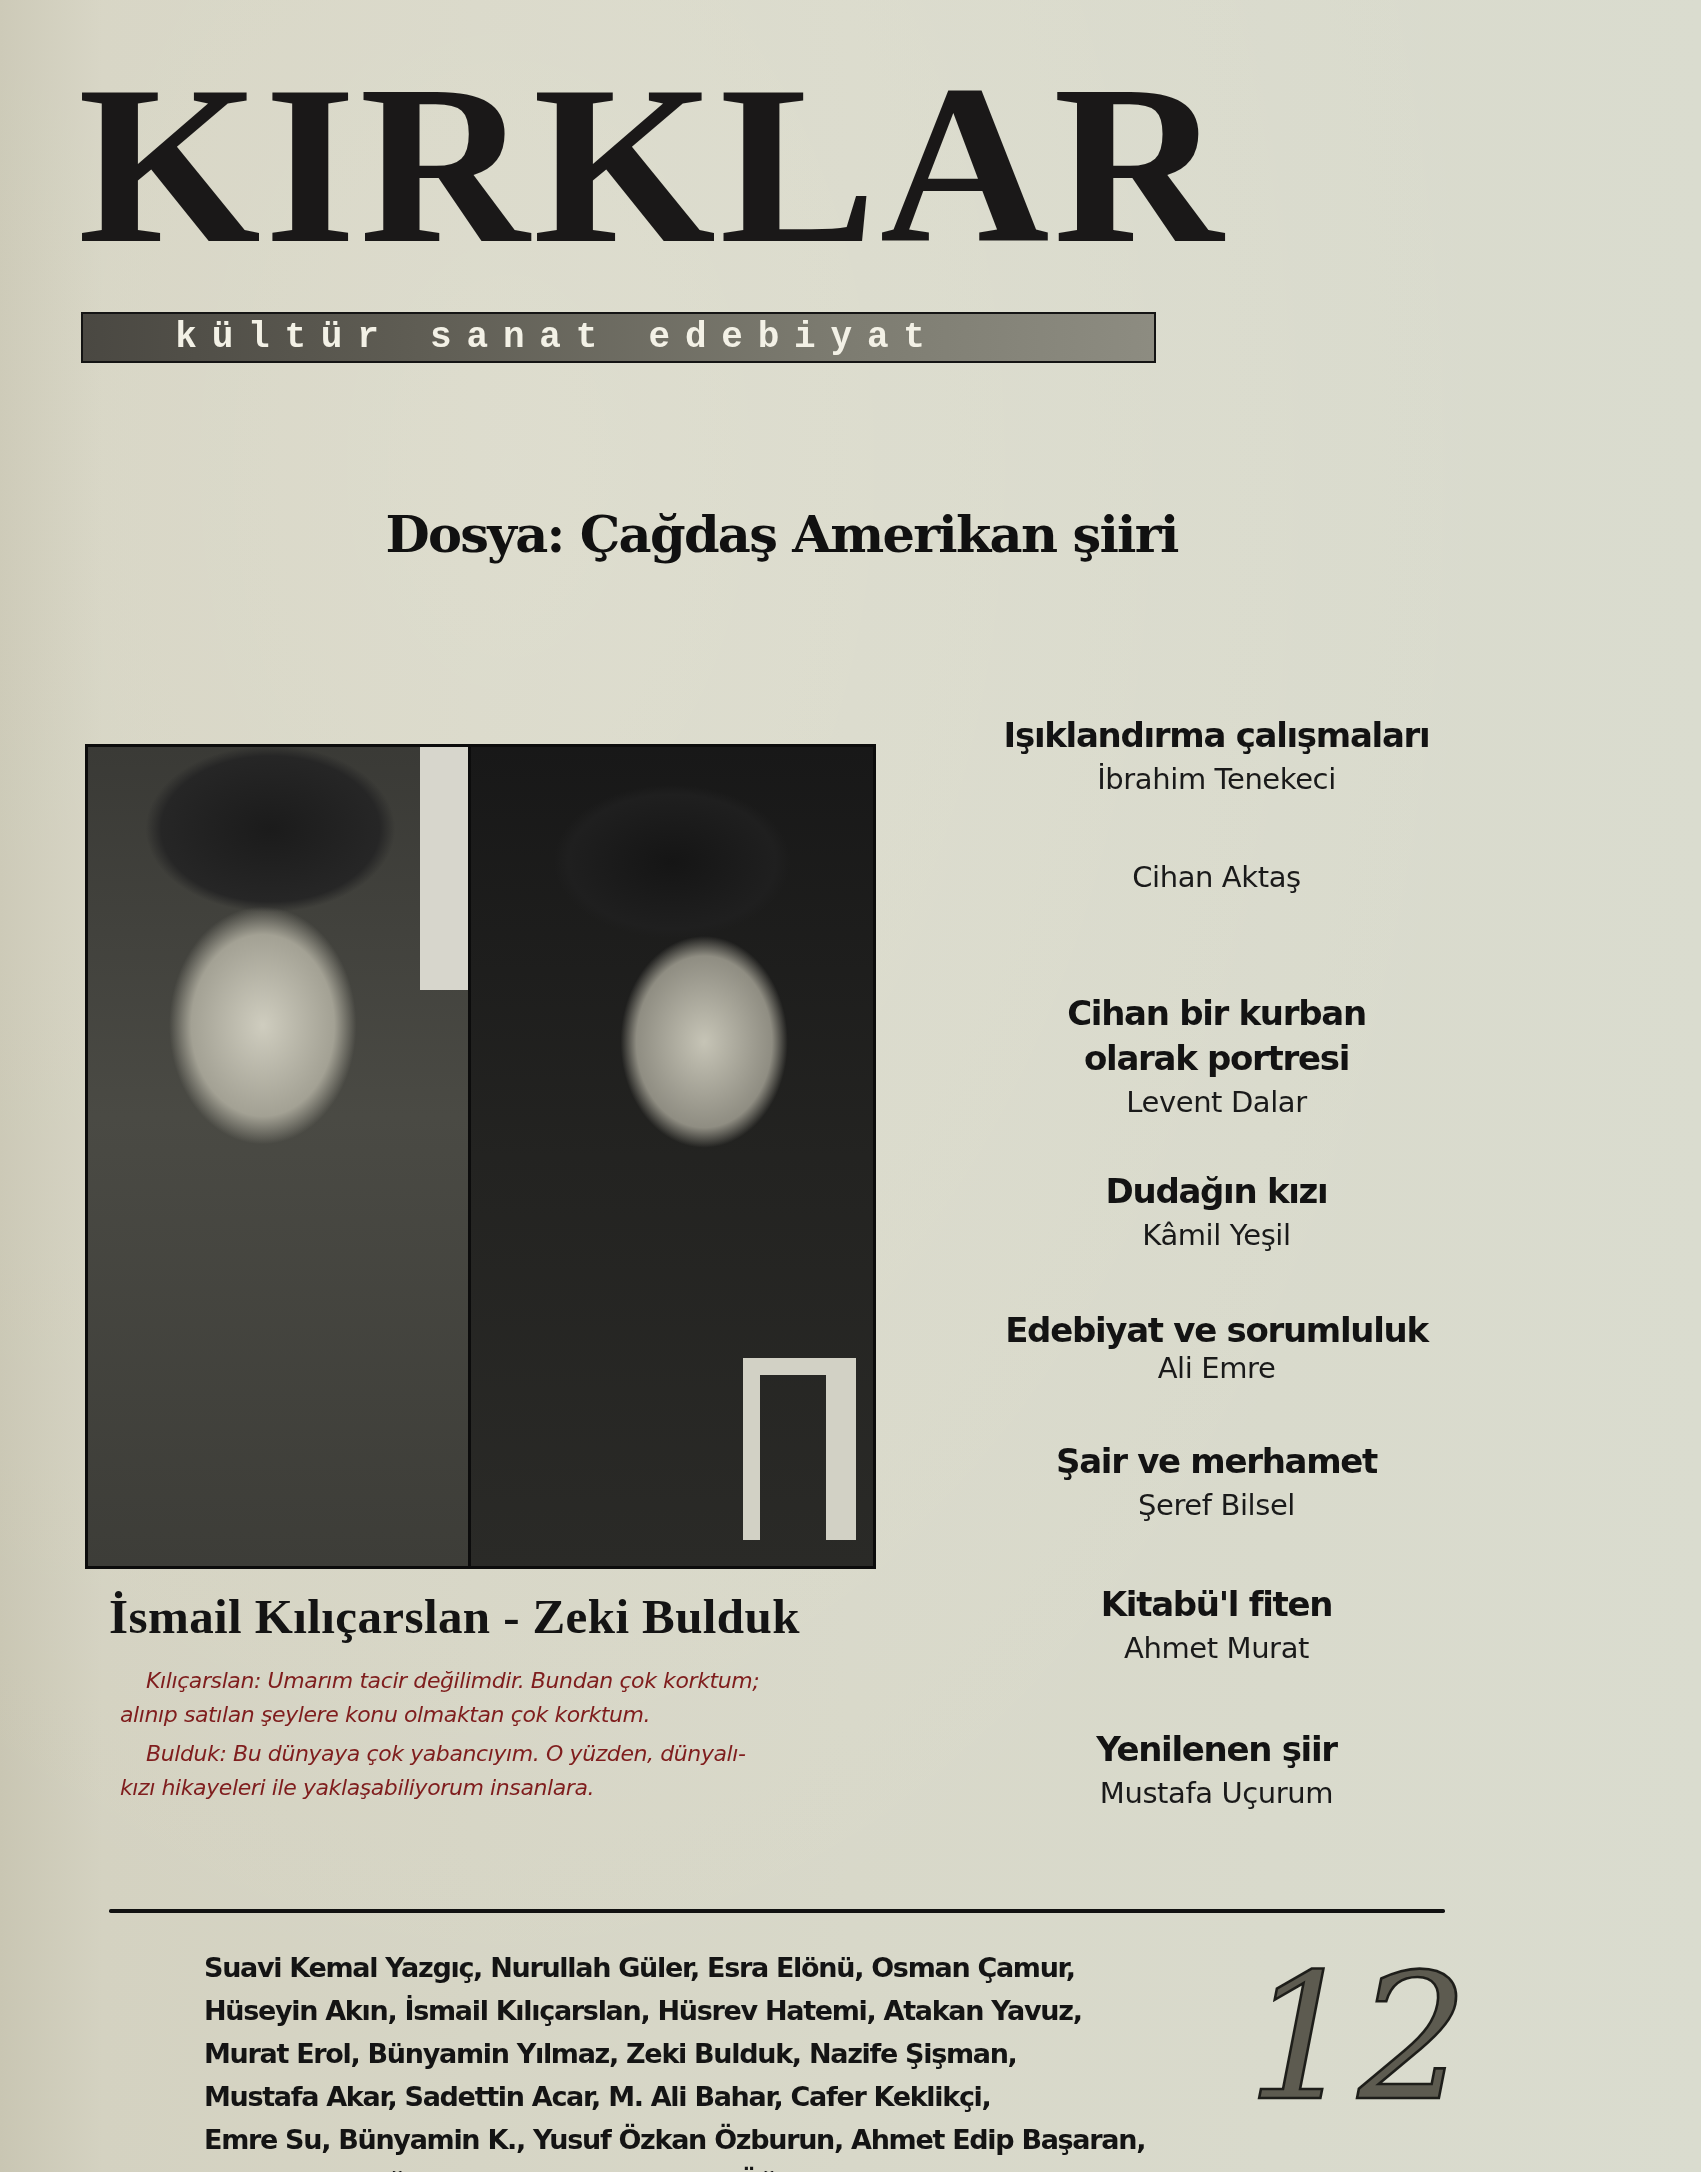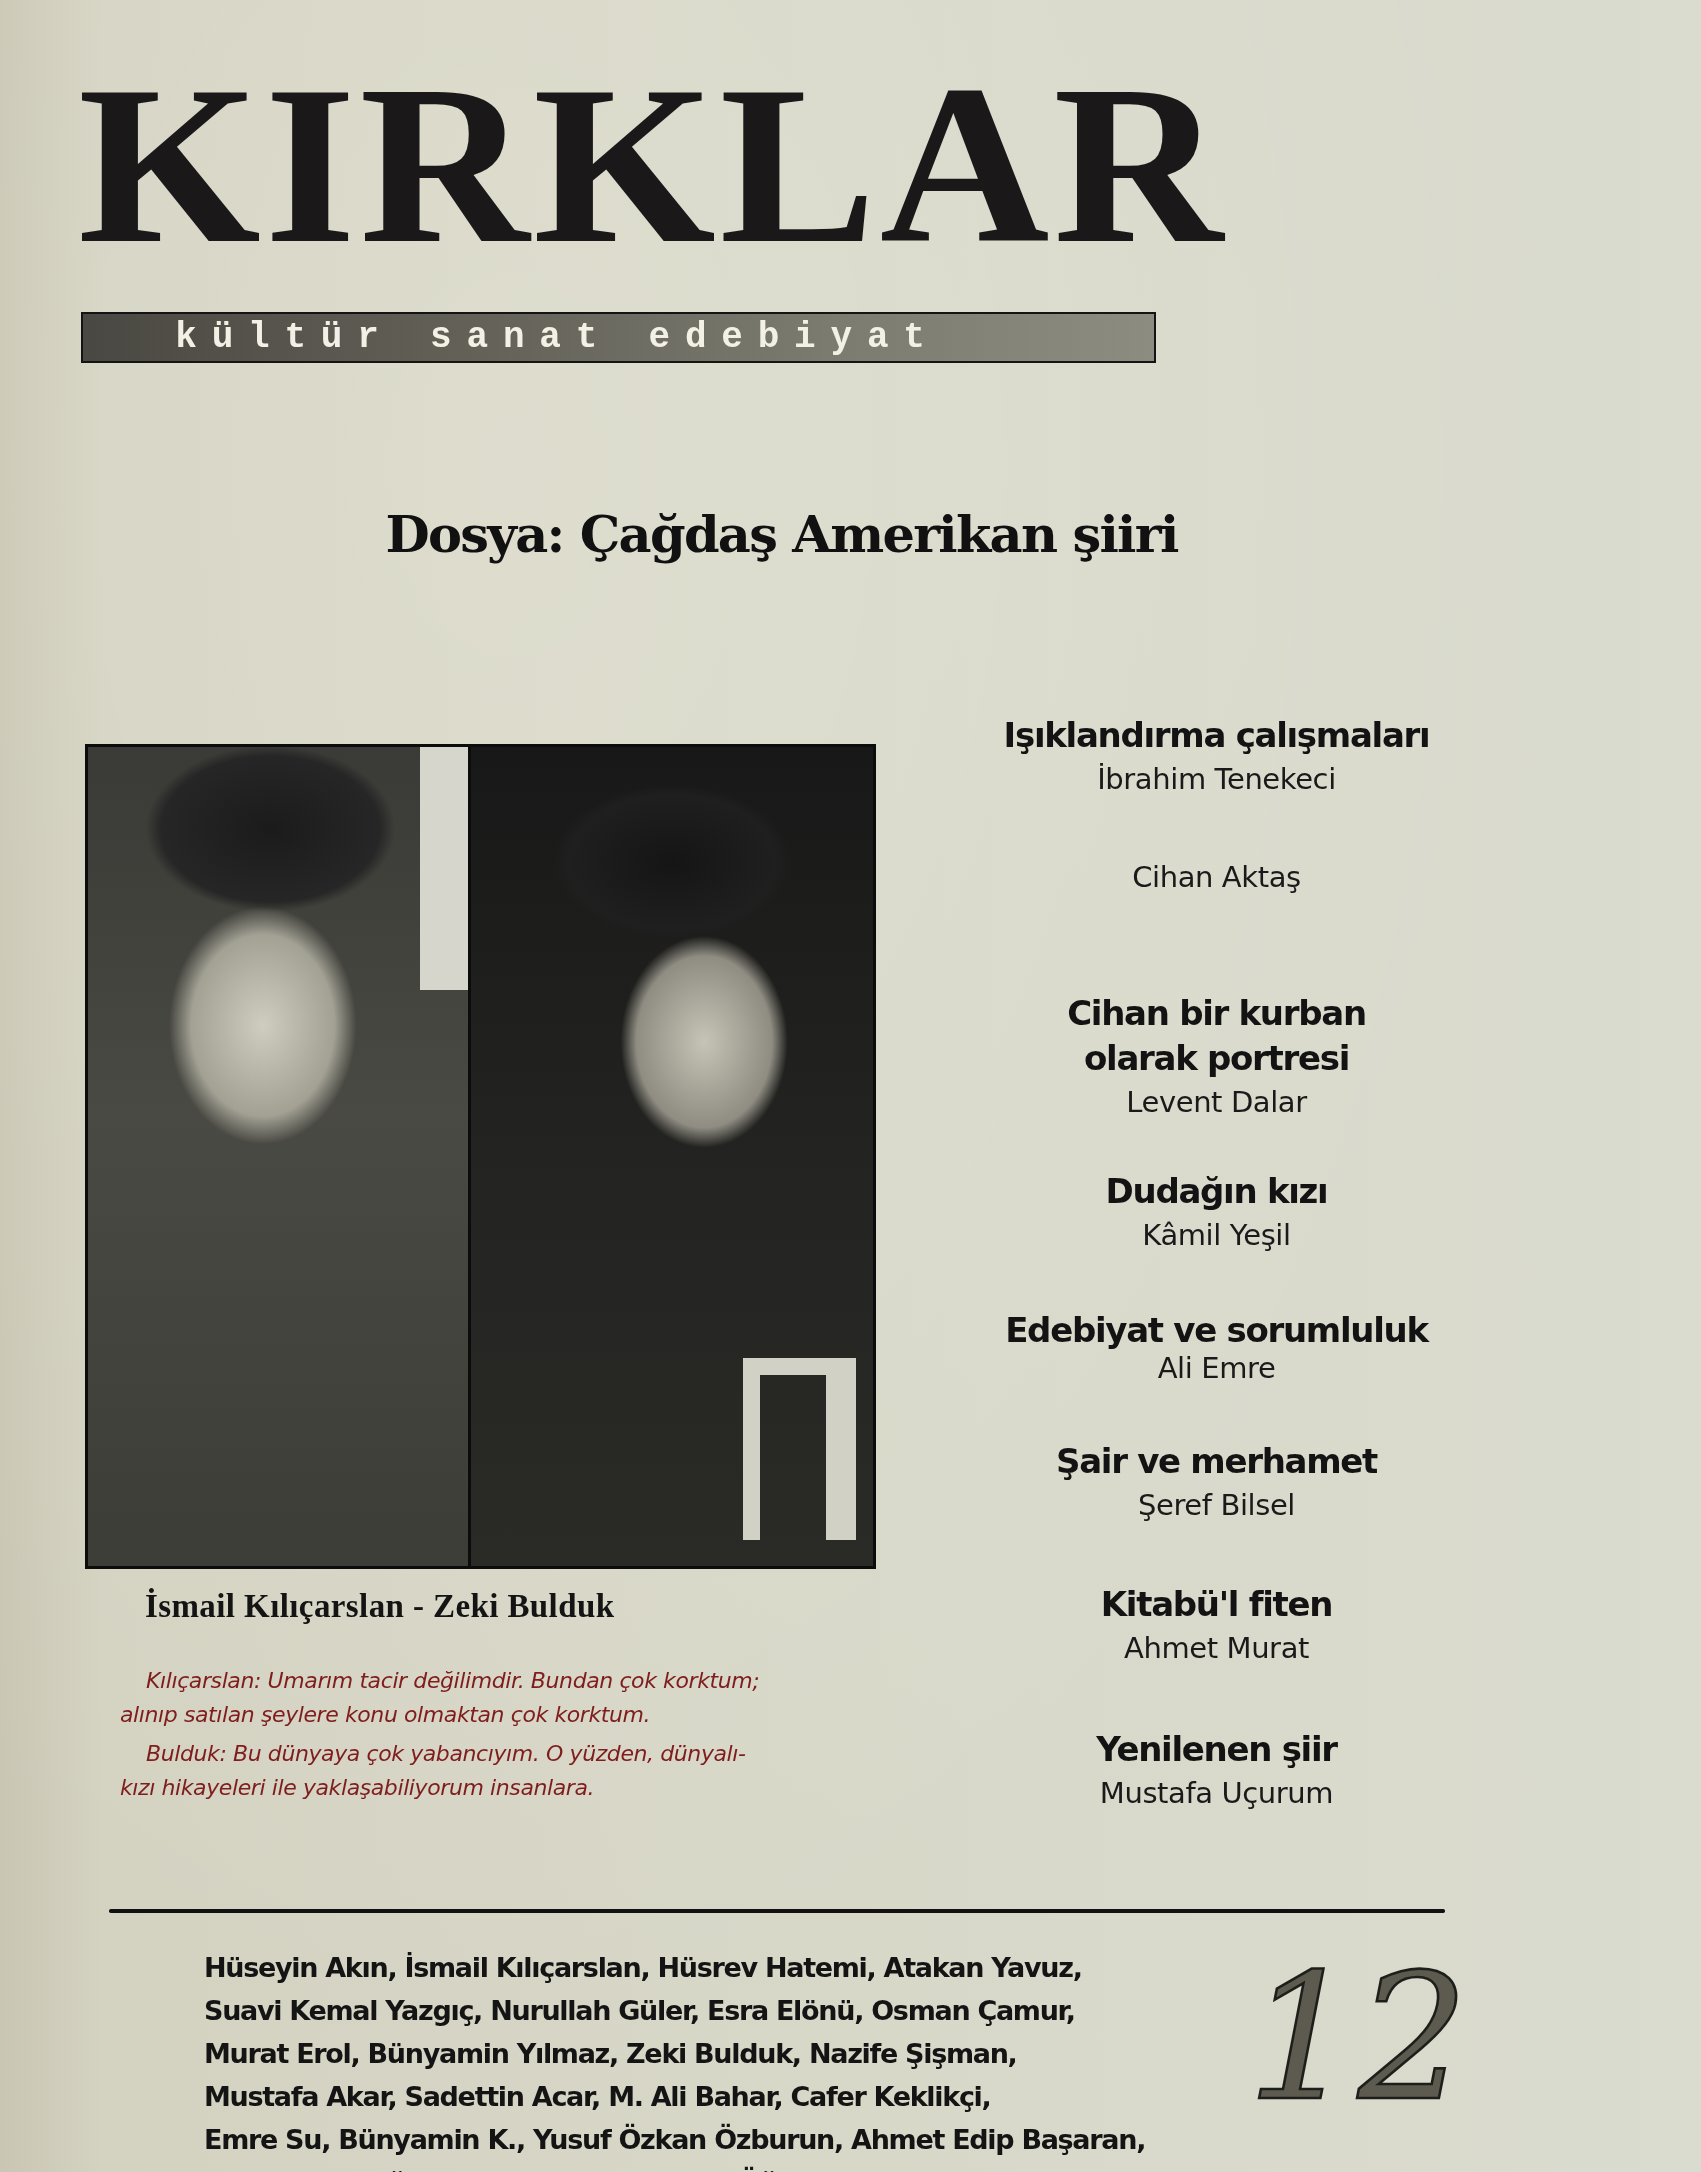--- a/index.html
+++ b/index.html
@@ -67,21 +67,21 @@
   }
   .photo .right::after {
     content: ""; position: absolute; right: 17.4px; bottom: 26px; width: 113px; height: 182px;
     border: 17.4px solid #d2d1c5; border-bottom: none; border-right-width: 30px;
     box-sizing: border-box;
   }
 
   .names {
     left: 109px; top: 1588px; width: 782px;
     font-family: "Liberation Serif", serif; font-weight: bold;
-    font-size: 33px; color: #141414; letter-spacing: 0.4px; margin-left: 36px;
+    font-size: 49px; color: #141414; letter-spacing: 0.4px;
   }
   .quote {
     left: 120px; width: 825px;
     font-family: "DejaVu Sans", sans-serif; font-style: italic;
     font-size: 22px; line-height: 34px; color: #7f1d1d; letter-spacing: -0.4px;
   }
   .quote .ind { padding-left: 26px; }
 
   
   .toc { left: 956px; top: 713px; width: 521px; text-align: center; }
@@ -166,22 +166,22 @@
   </div>
   <div class="toc-item" style="top:1014px;">
     <div class="toc-title">Yenilenen şiir</div>
     <div class="toc-author">Mustafa Uçurum</div>
   </div>
 </div>
 
 <div class="abs rule" style="left:109px; top:1909px; width:1336px;"></div>
 
 <div class="abs contributors">
+  <div>Suavi Kemal Yazgıç, Nurullah Güler, Esra Elönü,  Osman Çamur,</div>
   <div>Hüseyin Akın, İsmail Kılıçarslan, Hüsrev Hatemi,  Atakan Yavuz,</div>
-  <div>Suavi Kemal Yazgıç, Nurullah Güler, Esra Elönü,  Osman Çamur,</div>
   <div>Murat Erol,  Bünyamin Yılmaz, Zeki Bulduk, Nazife Şişman,</div>
   <div>Mustafa Akar, Sadettin Acar, M. Ali Bahar, Cafer Keklikçi,</div>
   <div>Emre Su, Bünyamin K., Yusuf Özkan Özburun, Ahmet Edip Başaran,</div>
   <div>Cihad Şahinoğlu, Bülent Ata, Mehmet Öğütcü</div>
 </div>
 
 <div class="abs issue-num">12</div>
 
 
 </body></html>

